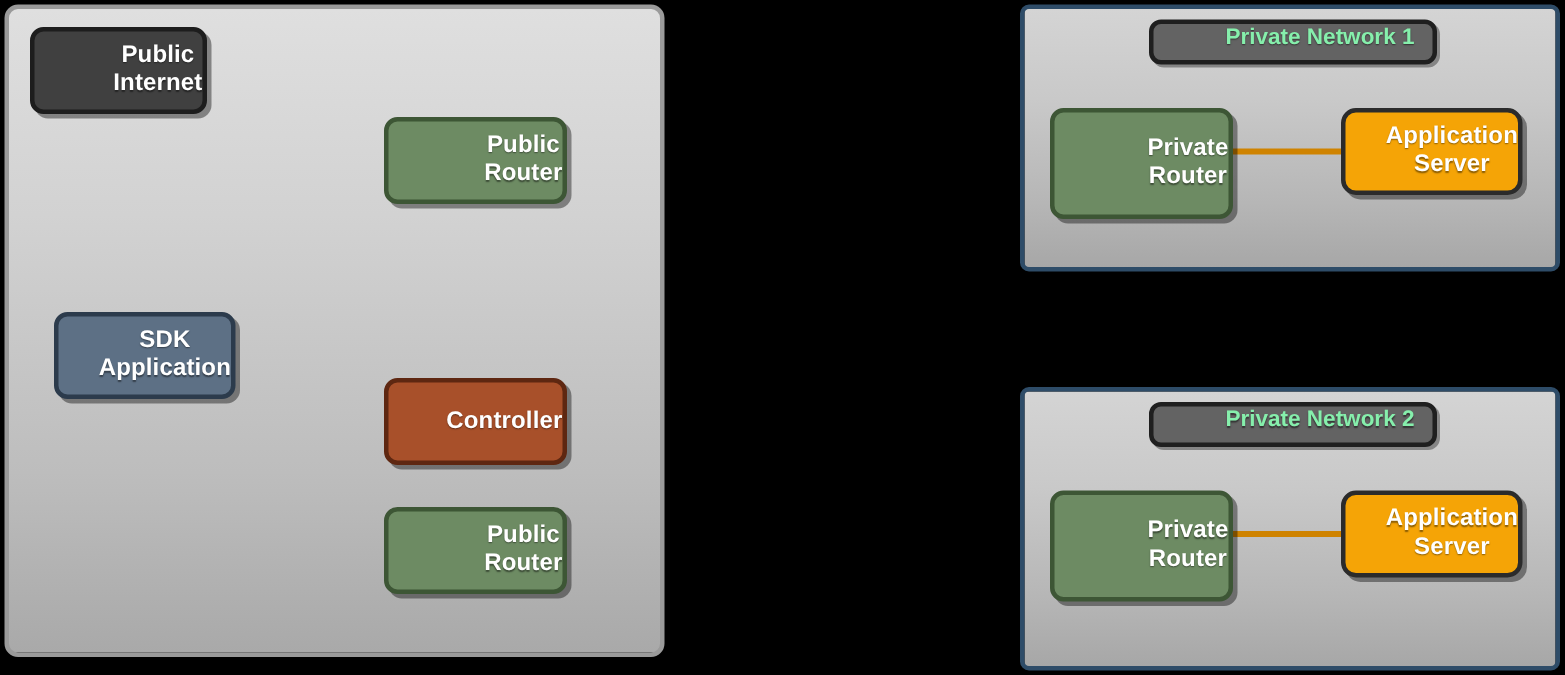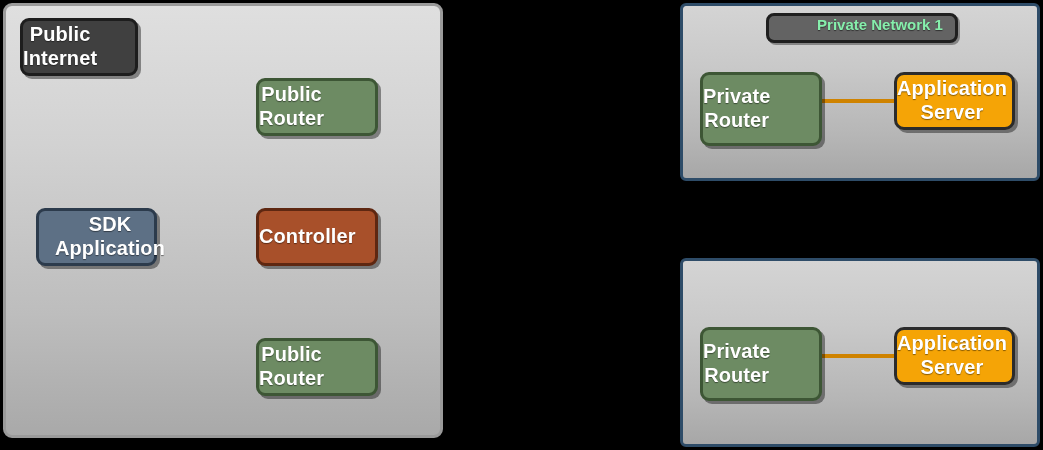--- a/index.html
+++ b/index.html
@@ -46,40 +46,40 @@
   }
   .zone-private-1 { top: 3px; }
   .zone-private-2 { top: 258px; height: 189px; }
 
   
   .node {
     position: absolute;
     box-sizing: border-box;
     display: flex;
     align-items: center;
-    justify-content: flex-start;
+    justify-content: flex-end;
     text-align: center;
     border-radius: 9px;
     border-width: 3px;
     border-style: solid;
     color: #ffffff;
     font-weight: bold;
-    font-size: 20px;
+    font-size: 16px;
     line-height: 1.18;
     letter-spacing: 0.1px;
     text-shadow: 0 1px 1px rgba(0,0,0,0.45);
     box-shadow: 3px 3px 0 rgba(0,0,0,0.40);
     user-select: none;
   }
   .node span { display: block; white-space: pre-line; }
 
   .node-dark   { background: #404040; border-color: #1d1d1d; }
   .node-green  { background: #6d8b63; border-color: #3d5635; }
   .node-slate  { background: #5d7085; border-color: #2c3b4c; }
-  .node-rust   { background: #a8502a; border-color: #5e2711; }
+  .node-rust   { background: #a8502a; border-color: #5e2711; margin-top: 44px; }
   .node-amber  { background: #f5a406; border-color: #2b2b2b; border-radius: 10px; }
 
   
   .n-public-internet { left: 14px;  top: 12px;  width: 118px; height: 58px; }
   .n-public-router-1 { left: 250px; top: 72px;  width: 122px; height: 58px; }
   .n-sdk-application { left: 30px;  top: 202px; width: 121px; height: 58px; padding-left: 16px; }
   .n-controller      { left: 250px; top: 202px; width: 122px; height: 58px; }
   .n-public-router-2 { left: 250px; top: 332px; width: 122px; height: 58px; }
 
   
@@ -162,20 +162,23 @@
 
     <div class="node node-amber n-app-server">
       <span>Application
 Server</span>
     </div>
 
   </div>
 
   <div class="zone zone-private zone-private-2">
 
+    <div class="zone-label">
+      <span>Private Network 2</span>
+    </div>
 
     <div class="link"></div>
 
     <div class="node node-green n-private-router">
       <span>Private
 Router</span>
     </div>
 
     <div class="node node-amber n-app-server">
       <span>Application

